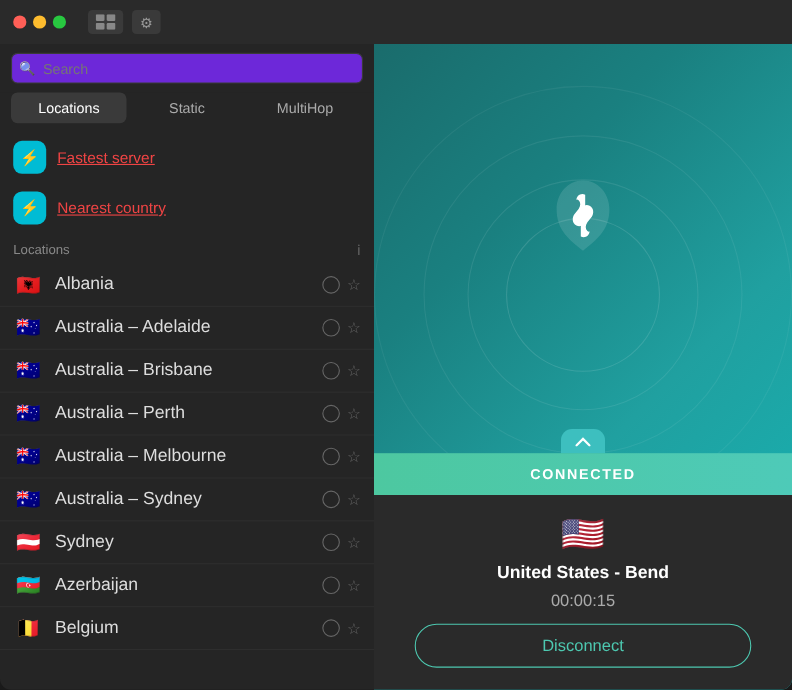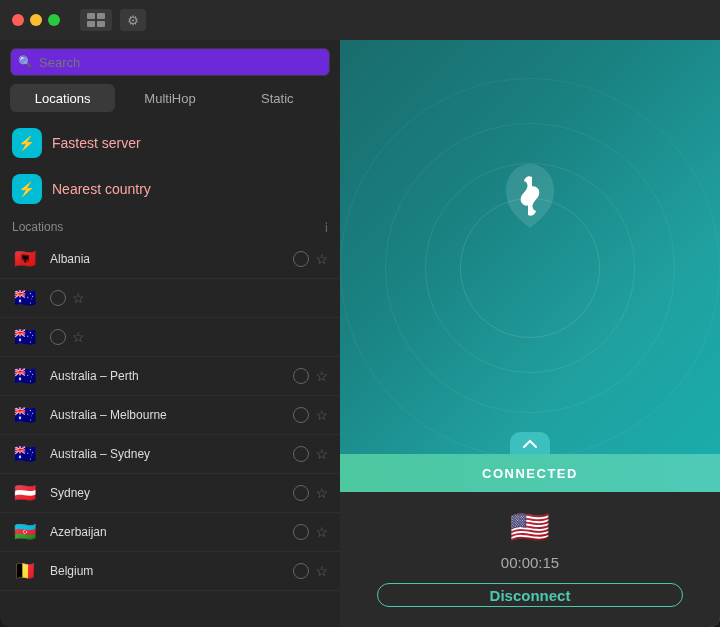--- a/index.html
+++ b/index.html
@@ -147,23 +147,24 @@
       border-radius: 8px;
       display: flex;
       align-items: center;
       justify-content: center;
       color: #fff;
       font-size: 14px;
       font-weight: bold;
     }
 
     .special-label {
-      color: #fca5a5;
+      color: #ef4444;
       font-size: 14px;
       font-weight: 500;
+      text-decoration: underline;
     }
 
     
     .section-header {
       display: flex;
       align-items: center;
       justify-content: space-between;
       padding: 6px 12px 4px;
     }
 
@@ -213,21 +214,21 @@
       display: flex;
       align-items: center;
       justify-content: center;
       font-size: 18px;
       flex-shrink: 0;
     }
 
     .location-name {
       flex: 1;
       color: #ddd;
-      font-size: 12px;
+      font-size: 16px;
     }
 
     .row-actions {
       display: flex;
       align-items: center;
       gap: 6px;
     }
 
     .radio-btn {
       width: 16px; height: 16px;
@@ -323,27 +324,27 @@
 
     .connection-timer {
       color: #aaa;
       font-size: 15px;
       font-weight: 400;
       text-align: center;
     }
 
     .disconnect-btn {
       width: 90%;
-      height: 24px;
+      height: 40px;
       background: transparent;
       border: 1.5px solid #4dc8b0;
       border-radius: 20px;
       color: #4dc8b0;
       font-size: 15px;
-      font-weight: 700;
+      font-weight: 400;
       cursor: pointer;
       margin-top: 4px;
     }
   </style>
 </head>
 <body>
 
 <div class="title-bar">
   <div class="title-bar-controls">
     <span class="traffic-light close"></span>
@@ -368,24 +369,24 @@
       <span class="search-icon-inner">🔍</span>
       <input class="search-input" type="text" placeholder="Search" style="">
     </div>
   </div>
 
   <div class="tabs">
     <div class="tab active">
       <span>Locations</span>
     </div>
     <div class="tab">
+      <span>Static</span>
+    </div>
+    <div class="tab">
       <span>MultiHop</span>
-    </div>
-    <div class="tab">
-      <span>Static</span>
     </div>
   </div>
 
   <div class="special-row">
     <div class="special-icon">
       <span>⚡</span>
     </div>
     <span class="special-label">Fastest server</span>
   </div>
 
@@ -407,28 +408,30 @@
       <span class="flag">🇦🇱</span>
       <span class="location-name">Albania</span>
       <div class="row-actions">
         <div class="radio-btn"></div>
         <span class="star-btn">☆</span>
       </div>
     </div>
 
     <div class="location-row">
       <span class="flag">🇦🇺</span>
+      <span class="location-name">Australia – Adelaide</span>
       <div class="row-actions">
         <div class="radio-btn"></div>
         <span class="star-btn">☆</span>
       </div>
     </div>
 
     <div class="location-row">
       <span class="flag">🇦🇺</span>
+      <span class="location-name">Australia – Brisbane</span>
       <div class="row-actions">
         <div class="radio-btn"></div>
         <span class="star-btn">☆</span>
       </div>
     </div>
 
     <div class="location-row">
       <span class="flag">🇦🇺</span>
       <span class="location-name">Australia – Perth</span>
       <div class="row-actions">
@@ -508,18 +511,19 @@
     <div class="chevron-up">
       <svg width="14" height="9" viewBox="0 0 14 9" fill="none">
         <path d="M1 8L7 2L13 8" stroke="white" stroke-width="2" stroke-linecap="round"></path>
       </svg>
     </div>
     <div class="connected-banner">
       <span class="connected-label">CONNECTED</span>
     </div>
     <div class="connection-card">
       <span class="us-flag">🇺🇸</span>
+      <span class="connection-name">United States - Bend</span>
       <span class="connection-timer">00:00:15</span>
       <button class="disconnect-btn">Disconnect</button>
     </div>
   </div>
 
 </div>
 
 </body></html>

